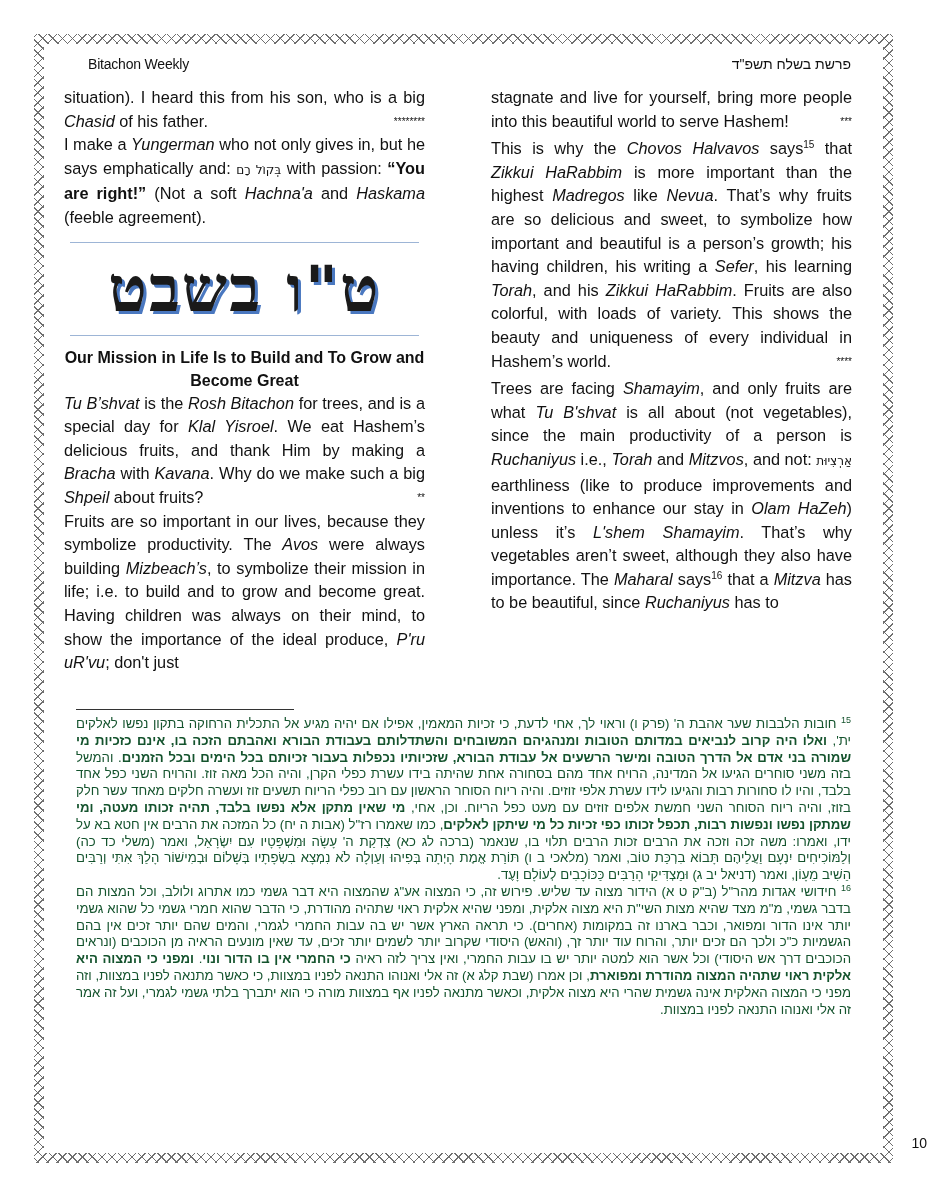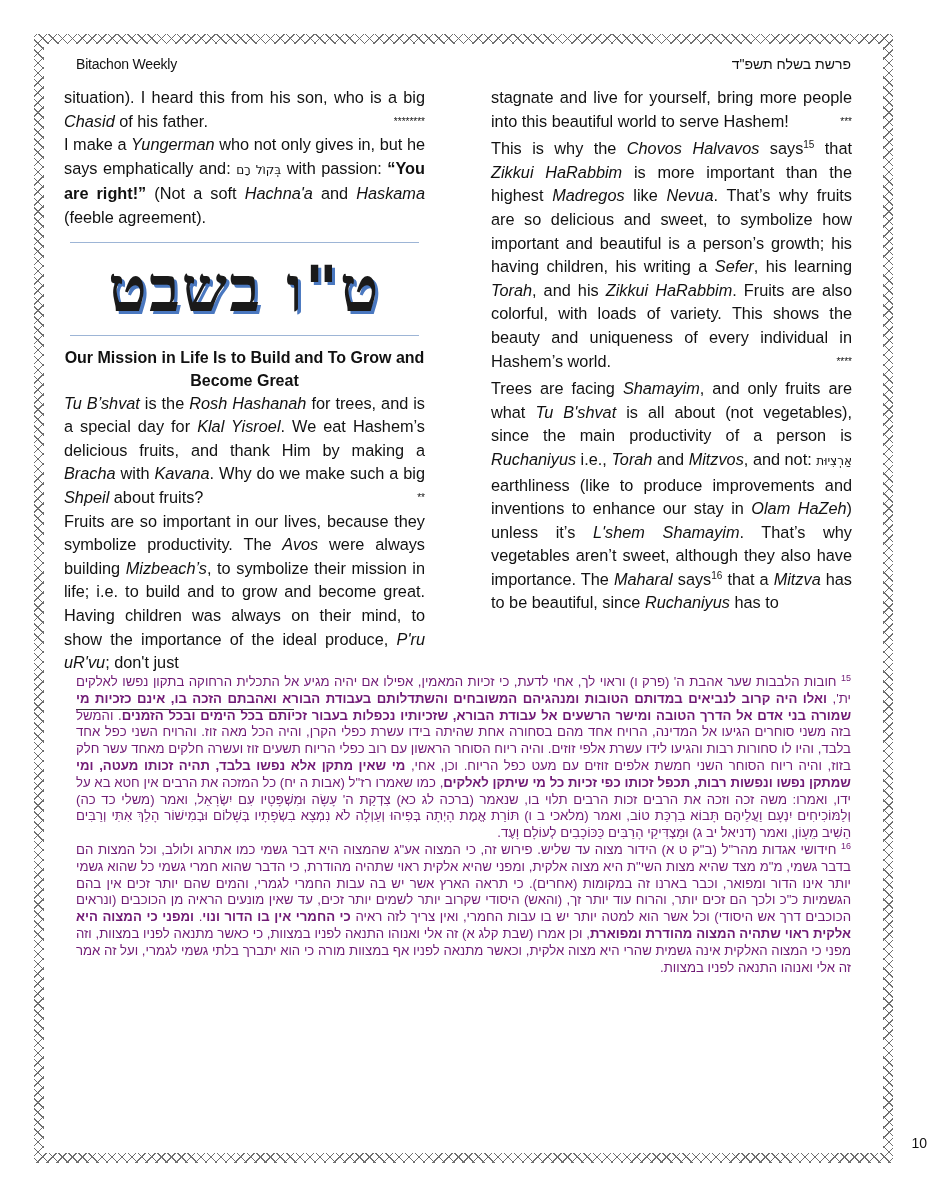--- a/index.html
+++ b/index.html
@@ -15,21 +15,21 @@
     -webkit-mask:
       linear-gradient(#000 0 0) padding-box exclude,
       linear-gradient(#000 0 0);
     mask:
       linear-gradient(#000 0 0) padding-box exclude,
       linear-gradient(#000 0 0);
     background-origin:border-box; background-clip:border-box;
   }
 
   .header { position:absolute; top:56px; left:76px; right:76px; height:20px; font-size:14px; }
-  .header .left { position:absolute; left:0; top:0; font-family:"Liberation Sans Narrow","Liberation Sans", sans-serif; letter-spacing:-0.2px; }
+  .header .left { position:absolute; left:12px; top:0; font-family:"Liberation Sans Narrow","Liberation Sans", sans-serif; letter-spacing:-0.2px; }
   .header .right { position:absolute; right:0; top:0; direction:rtl; }
 
   .col { position:absolute; top:86px; font-size:16.3px; line-height:23.6px; text-align:justify; }
   .col-left { left:64px; width:361px; }
   .col-right { left:491px; width:361px; }
   .col p { margin:0; }
   .col i { font-style:italic; }
   .col b { font-weight:bold; }
   .stars { float:right; font-size:10px; line-height:23.6px; }
   .he { direction:rtl; unicode-bidi:isolate; font-family:"DejaVu Sans", sans-serif; font-size:12px; }
@@ -40,24 +40,24 @@
     text-align:center; direction:rtl;
     font-family:"DejaVu Serif", serif; font-weight:bold;
     font-size:64px; line-height:92px; color:#1a1a1a;
     text-shadow:3px 3px 0 #4a78c0;
     letter-spacing:2px;
   }
   .article-title { text-align:center; font-weight:bold; font-size:16px; line-height:23px; margin:10px 0 0 0; }
 
   .fn-sep { position:absolute; left:76px; top:709px; width:218px; height:1px; background:#333; }
   .footnotes {
-    position:absolute; left:76px; width:775px; top:674px;
+    position:absolute; left:76px; width:775px; top:716px;
     direction:rtl; text-align:justify;
     font-family:"Liberation Sans", sans-serif; font-size:13.2px; line-height:16.8px;
-    color:#701a75;
+    color:#14532d;
   }
   .footnotes p { margin:0; text-align-last:right; }
   .footnotes sup { font-size:9px; }
   .page-num { position:absolute; top:1135px; left:0; width:927px; text-align:right; font-size:14px; }
 </style>
 </head>
 <body>
 
 <div class="page-border"></div>
 
@@ -69,21 +69,21 @@
 <div class="col col-left">
   <p><span>situation). I heard this from his son, who is a big </span><i>Chasid</i><span> of his father.</span><span class="stars">********</span></p>
   <p><span>I make a </span><i>Yungerman</i><span> who not only gives in, but he says emphatically and: </span><span class="he">בְּקוֹל רָם</span><span> with passion: </span><b>“You are right!”</b><span> (Not a soft </span><i>Hachna'a</i><span> and </span><i>Haskama</i><span> (feeble agreement).</span></p>
 
   <div style="height:12px"></div>
   <div class="title-rule"></div>
   <div class="hebrew-title">ט"ו בשבט</div>
   <div class="title-rule"></div>
   <div class="article-title">Our Mission in Life Is to Build and To Grow and Become Great</div>
 
-  <p><i>Tu B’shvat</i><span> is the </span><i>Rosh Hashanah</i><span> for trees, and is a special day for </span><i>Klal Yisroel</i><span>. We eat Hashem’s delicious fruits, and thank Him by making a </span><i>Bracha</i><span> with </span><i>Kavana</i><span>. Why do we make such a big </span><i>Shpeil</i><span> about fruits?</span><span class="stars">**</span></p>
+  <p><i>Tu B’shvat</i><span> is the </span><i>Rosh Bitachon</i><span> for trees, and is a special day for </span><i>Klal Yisroel</i><span>. We eat Hashem’s delicious fruits, and thank Him by making a </span><i>Bracha</i><span> with </span><i>Kavana</i><span>. Why do we make such a big </span><i>Shpeil</i><span> about fruits?</span><span class="stars">**</span></p>
   <p><span>Fruits are so important in our lives, because they symbolize productivity. The </span><i>Avos</i><span> were always building </span><i>Mizbeach’s</i><span>, to symbolize their mission in life; i.e. to build and to grow and become great. Having children was always on their mind, to show the importance of the ideal produce, </span><i>P'ru uR'vu</i><span>; don't just</span></p>
 </div>
 
 <div class="col col-right">
   <p><span>stagnate and live for yourself, bring more people into this beautiful world to serve Hashem!</span><span class="stars">***</span></p>
   <p style="margin-top:4px"><span>This is why the </span><i>Chovos Halvavos</i><span> says</span><sup>15</sup><span> that </span><i>Zikkui HaRabbim</i><span> is more important than the highest </span><i>Madregos</i><span> like </span><i>Nevua</i><span>. That’s why fruits are so delicious and sweet, to symbolize how important and beautiful is a person’s growth; his having children, his writing a </span><i>Sefer</i><span>, his learning </span><i>Torah</i><span>, and his </span><i>Zikkui HaRabbim</i><span>. Fruits are also colorful, with loads of variety. This shows the beauty and uniqueness of every individual in Hashem’s world.</span><span class="stars">****</span></p>
   <p style="margin-top:4px"><span>Trees are facing </span><i>Shamayim</i><span>, and only fruits are what </span><i>Tu B'shvat</i><span> is all about (not vegetables), since the main productivity of a person is </span><i>Ruchaniyus</i><span> i.e., </span><i>Torah</i><span> and </span><i>Mitzvos</i><span>, and not: </span><span class="he">אַרְצִיוּת</span><span> earthliness (like to produce improvements and inventions to enhance our stay in </span><i>Olam HaZeh</i><span>) unless it’s </span><i>L'shem Shamayim</i><span>. That’s why vegetables aren’t sweet, although they also have importance. The </span><i>Maharal</i><span> says</span><sup>16</sup><span> that a </span><i>Mitzva</i><span> has to be beautiful, since </span><i>Ruchaniyus</i><span> has to</span></p>
 </div>
 
 <div class="fn-sep"></div>

